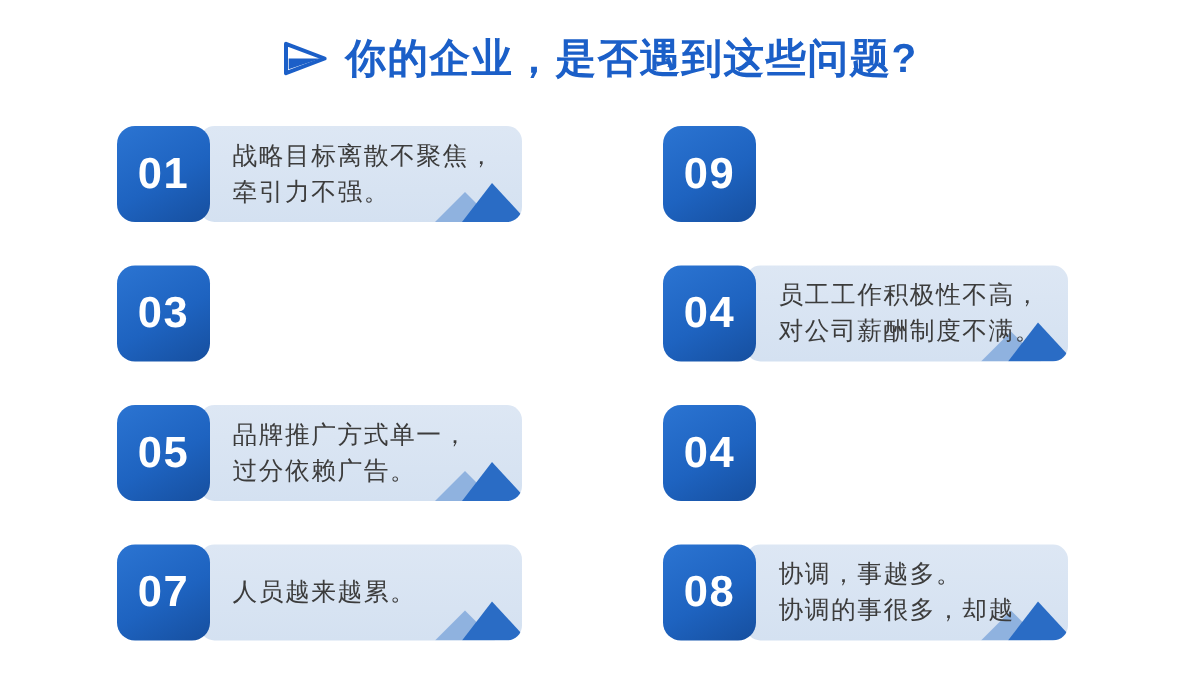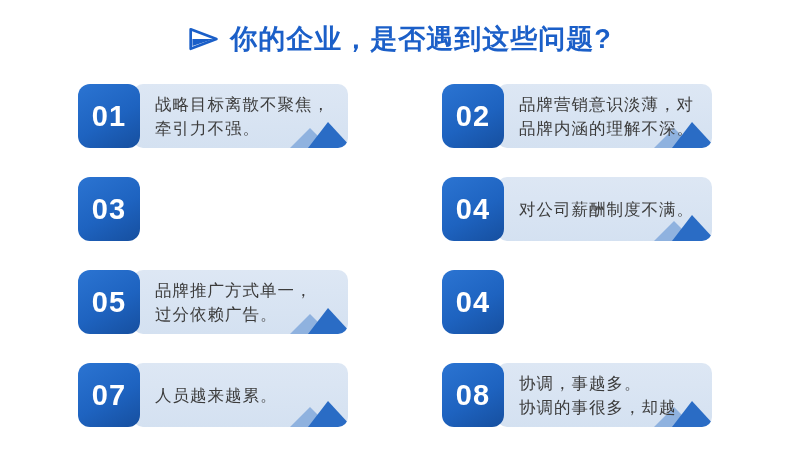--- a/index.html
+++ b/index.html
@@ -133,41 +133,34 @@
           <polygon points="0,30 20,10 40,30" fill="#8fb2df"></polygon>
           <polygon points="18,30 38,4 62,30" fill="#2a6cc5"></polygon>
         </svg>
       </div>
       <div class="badge">
         <span class="badge-number">01</span>
       </div>
     </div>
 
     <div class="card">
-      <div class="card-body">
-        <div class="card-line">品牌营销意识淡薄，对</div>
-        <div class="card-line">品牌内涵的理解不深。</div>
-        <svg class="mountain" viewBox="0 0 58 30" preserveAspectRatio="none">
-          <polygon points="0,30 20,10 40,30" fill="#8fb2df"></polygon>
-          <polygon points="18,30 38,4 62,30" fill="#2a6cc5"></polygon>
-        </svg>
-      </div>
-      <div class="badge">
-        <span class="badge-number">02</span>
+      <div class="badge">
+        <span class="badge-number">09</span>
       </div>
     </div>
 
     <div class="card">
       <div class="badge">
         <span class="badge-number">03</span>
       </div>
     </div>
 
     <div class="card">
       <div class="card-body">
+        <div class="card-line">员工工作积极性不高，</div>
         <div class="card-line">对公司薪酬制度不满。</div>
         <svg class="mountain" viewBox="0 0 58 30" preserveAspectRatio="none">
           <polygon points="0,30 20,10 40,30" fill="#8fb2df"></polygon>
           <polygon points="18,30 38,4 62,30" fill="#2a6cc5"></polygon>
         </svg>
       </div>
       <div class="badge">
         <span class="badge-number">04</span>
       </div>
     </div>

